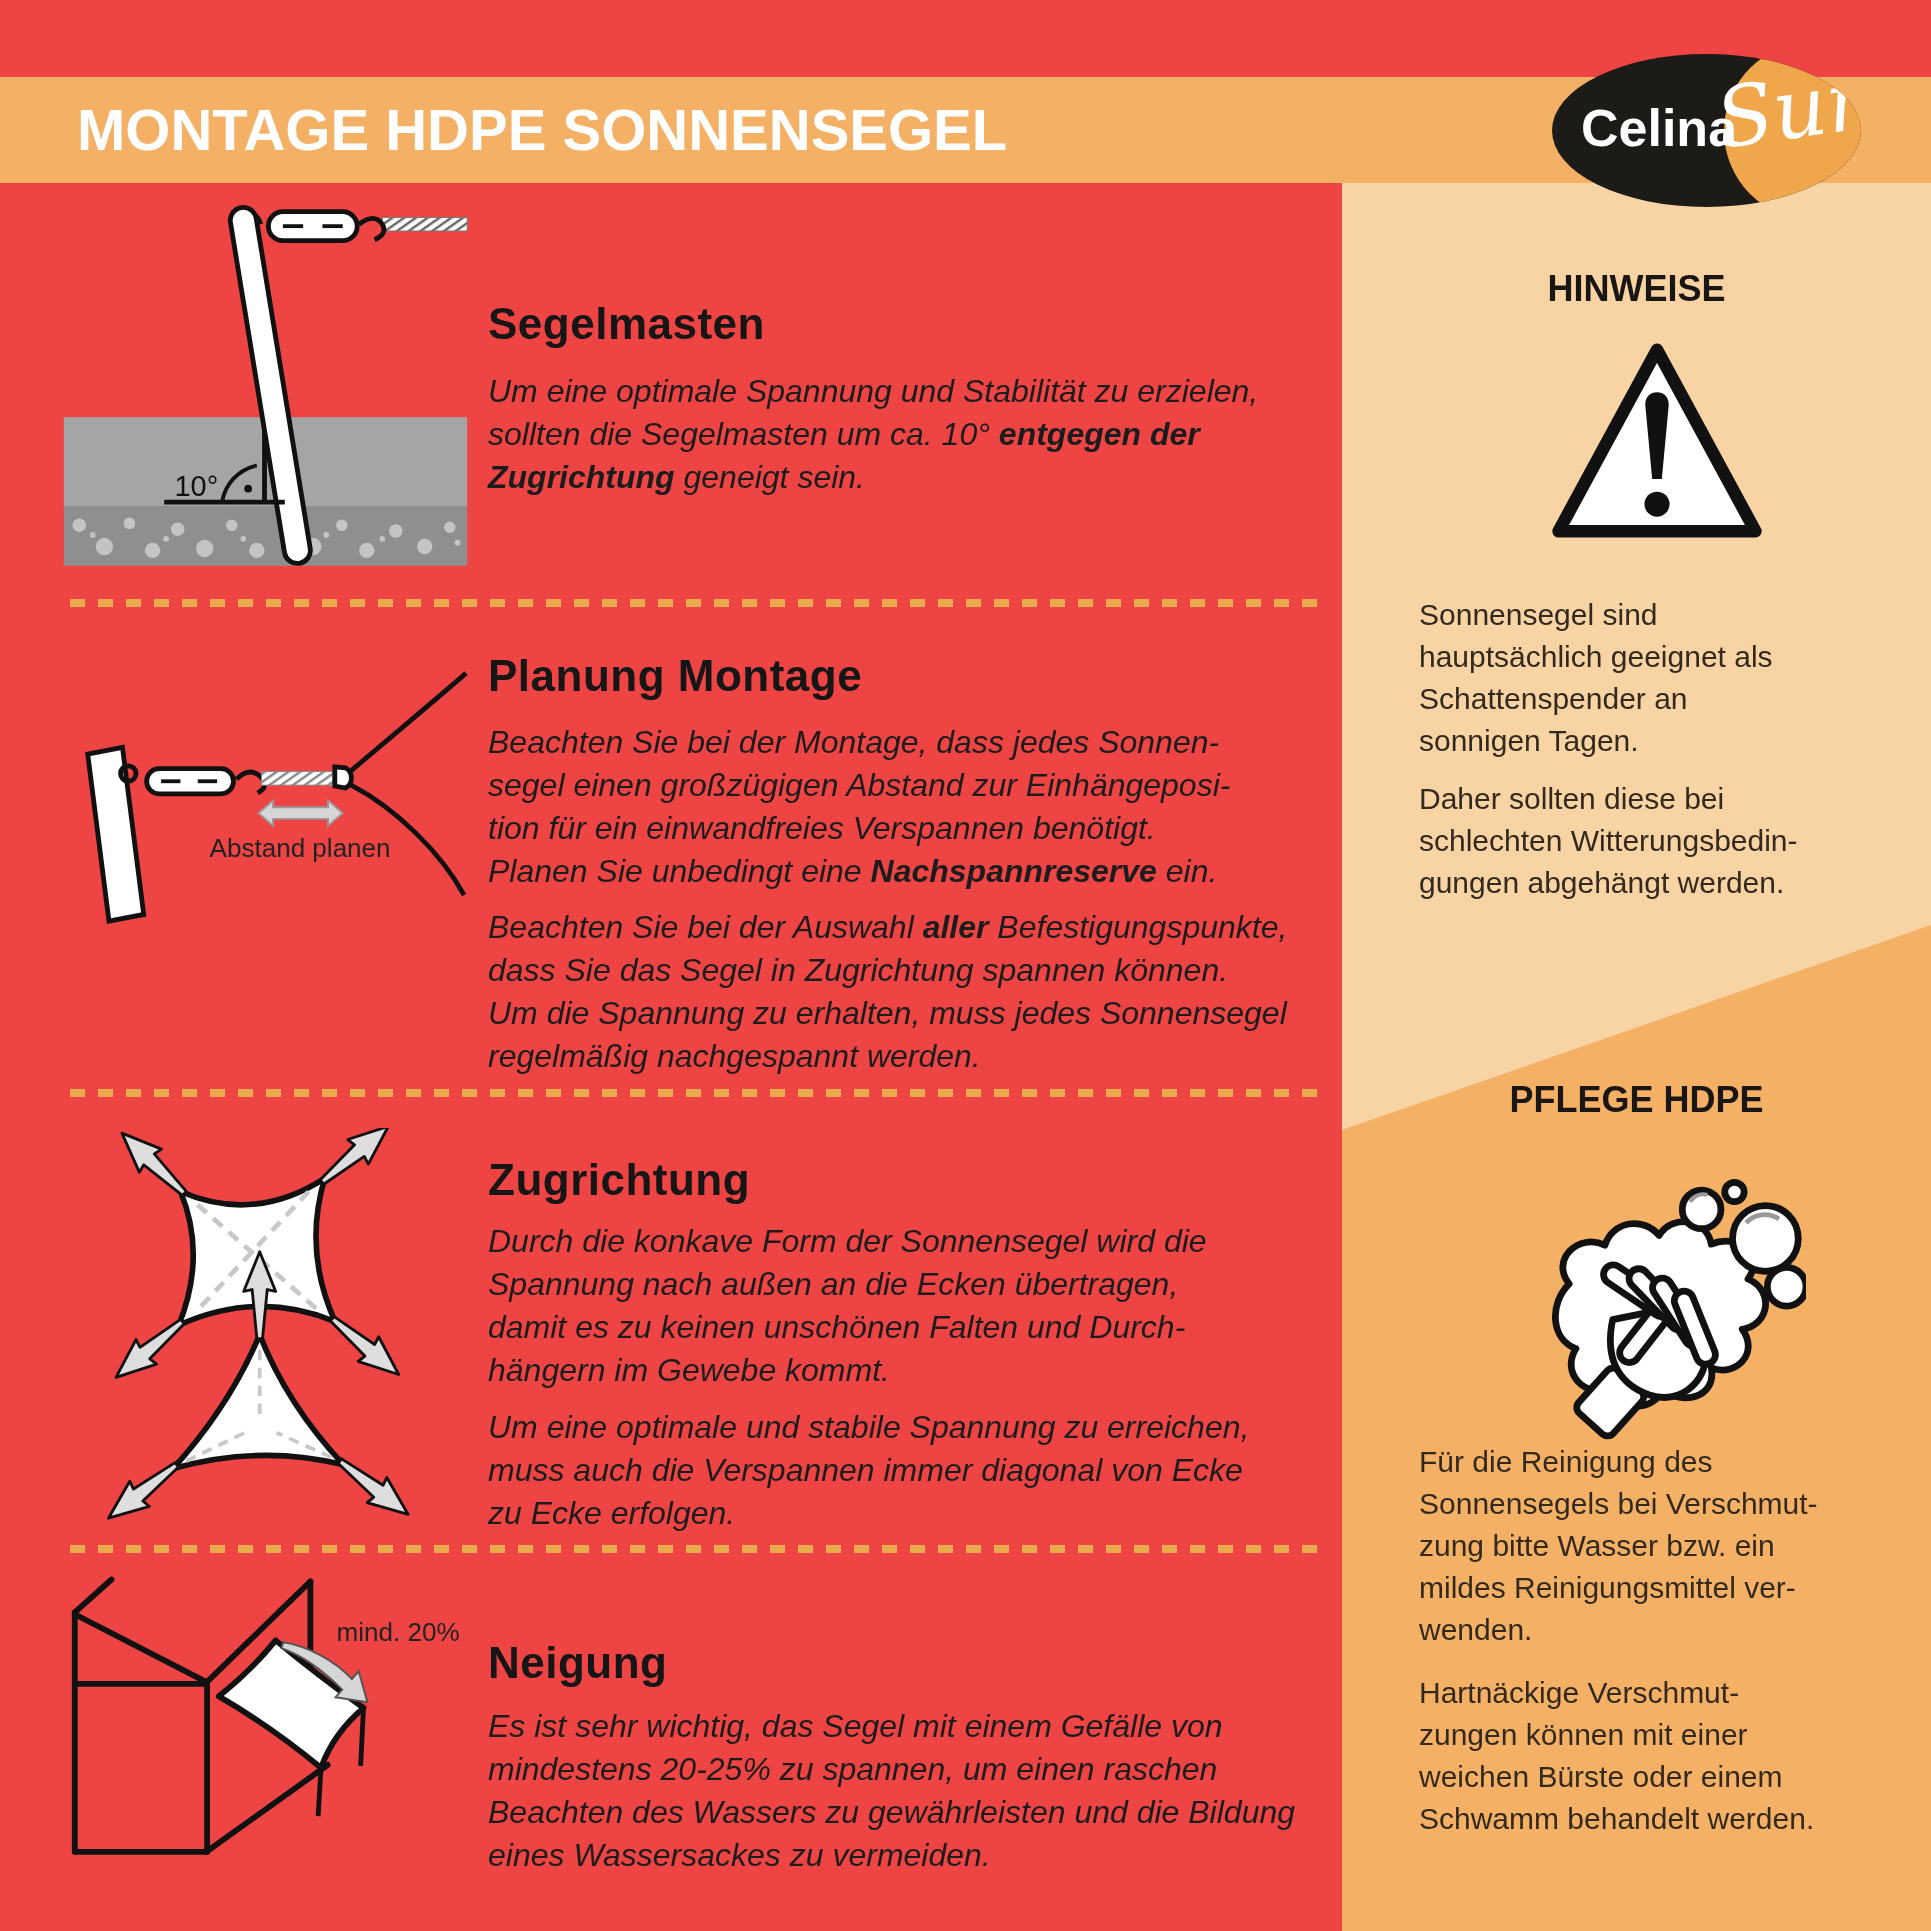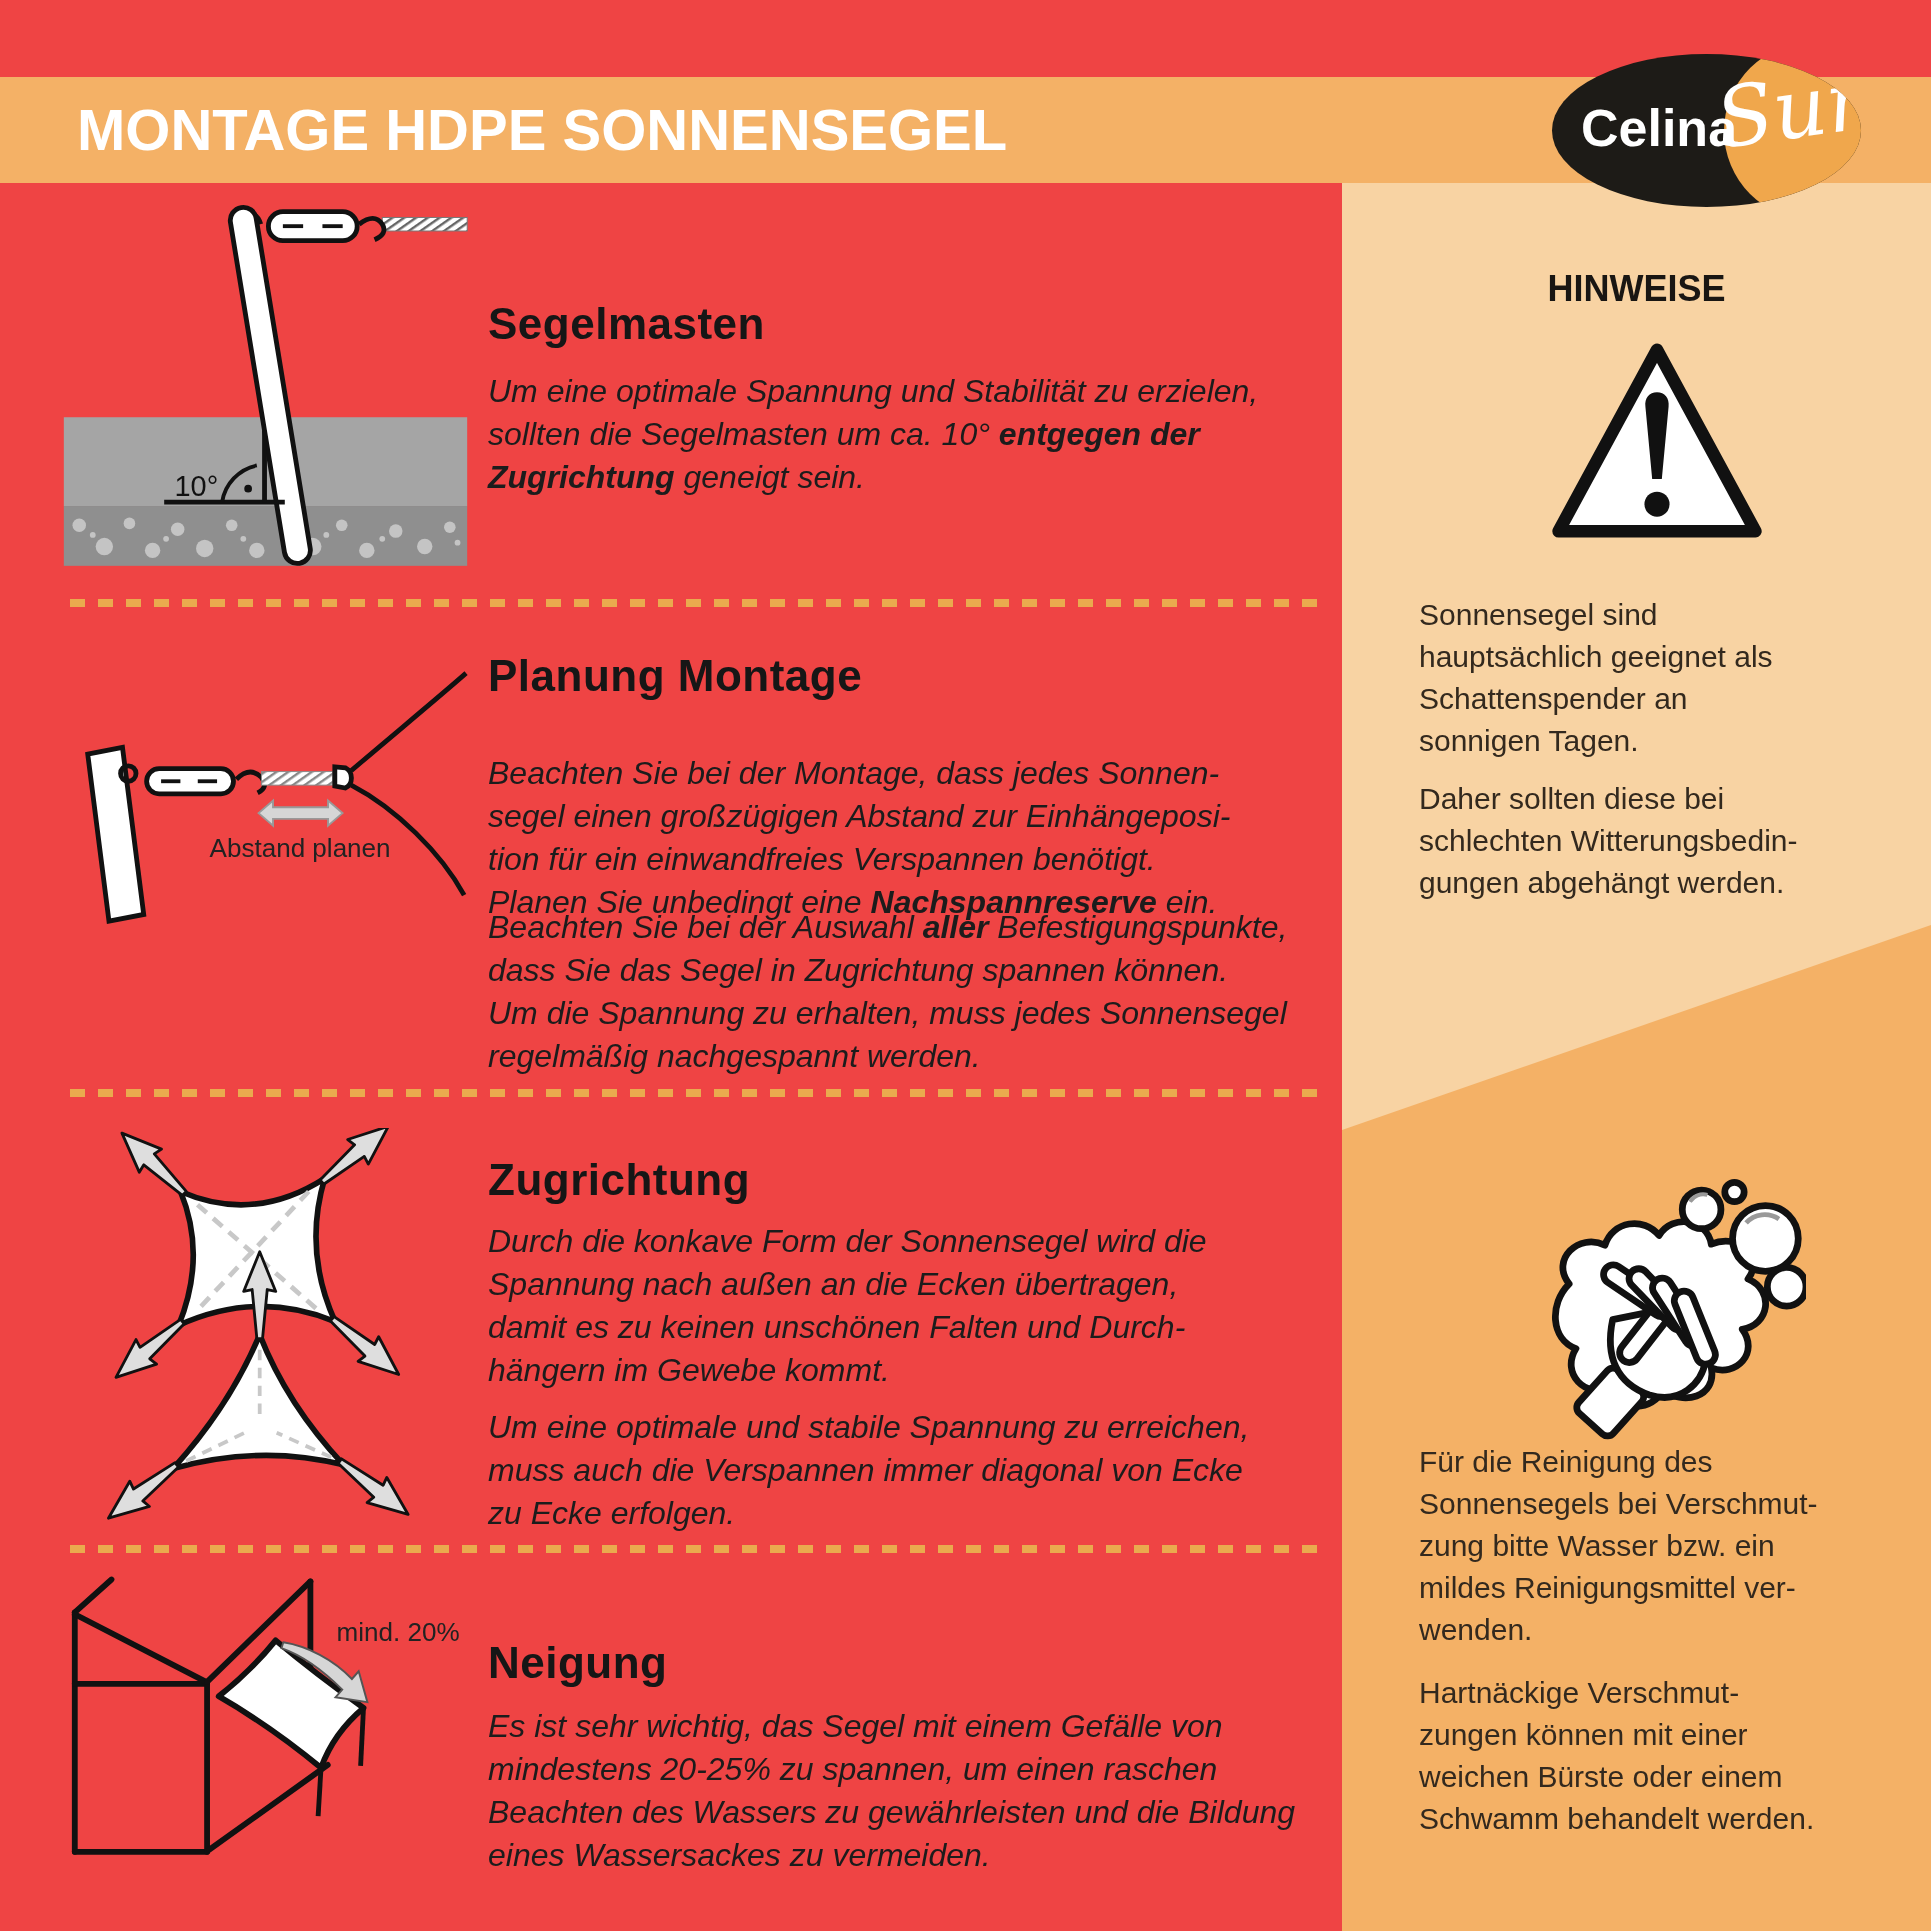--- a/index.html
+++ b/index.html
@@ -117,21 +117,21 @@
     <path d="M190,112 q14,-14 26,-2 q8,10 -4,16" fill="none" stroke="#111" stroke-width="5"></path>
     <rect x="216" y="104" width="74" height="14" fill="url(#hatch2)" stroke="#888" stroke-width="1"></rect>
     <path d="M292,99 L303,100 A12,12 0 0 1 303,121 L292,119 Z" fill="#fff" stroke="#111" stroke-width="5"></path>
     <path d="M309,103 C350,68 402,25 428,2" fill="none" stroke="#111" stroke-width="5"></path>
     <path d="M309,118 C355,142 402,188 426,232" fill="none" stroke="#111" stroke-width="5"></path>
     <polygon points="213,147 228,134 228,141 285,141 285,134 300,147 285,160 285,153 228,153 228,160" fill="#D6D6D6" stroke="#999" stroke-width="2"></polygon>
     <text x="256" y="192" text-anchor="middle" font-size="27" fill="#222">Abstand planen</text>
   </svg>
 
   <div class="abs heading" style="left:488px;top:651px">Planung Montage</div>
-  <p class="abs body" style="left:488px;top:752px"><span>Beachten Sie bei der Montage, dass jedes Sonnen-</span><br><span>segel einen großzügigen Abstand zur Einhängeposi-</span><br><span>tion für ein einwandfreies Verspannen benötigt.</span><br><span>Planen Sie unbedingt eine </span><b>Nachspannreserve</b><span> ein.</span></p>
+  <p class="abs body" style="left:488px;top:721px"><span>Beachten Sie bei der Montage, dass jedes Sonnen-</span><br><span>segel einen großzügigen Abstand zur Einhängeposi-</span><br><span>tion für ein einwandfreies Verspannen benötigt.</span><br><span>Planen Sie unbedingt eine </span><b>Nachspannreserve</b><span> ein.</span></p>
   <p class="abs body" style="left:488px;top:906px"><span>Beachten Sie bei der Auswahl </span><b>aller</b><span> Befestigungspunkte,</span><br><span>dass Sie das Segel in Zugrichtung spannen können.</span><br><span>Um die Spannung zu erhalten, muss jedes Sonnensegel</span><br><span>regelmäßig nachgespannt werden.</span></p>
 
   <div class="abs divider" style="top:1089px"></div>
 
   <svg class="abs" style="left:58px;top:1128px" width="377" height="406" viewBox="0 0 400 420">
     <defs>
       <path id="arrow3" d="M0,-3 L52,-8 L50,-17 L92,0 L50,17 L52,8 L0,3 Z" fill="#DEDEDE" stroke="#111" stroke-width="3" stroke-linejoin="round"></path>
     </defs>
 
     <path d="M130,62 Q208,96 283,48 Q260,125 294,200 Q211,166 128,204 Q158,130 130,62 Z" fill="#fff" stroke="#111" stroke-width="6" stroke-linejoin="round"></path>
@@ -183,20 +183,21 @@
 
   <svg class="abs" style="left:1547px;top:338px" width="220" height="205" viewBox="0 0 228 212">
     <path d="M114,12 L216,200 L12,200 Z" fill="#fff" stroke="#111" stroke-width="13" stroke-linejoin="round"></path>
     <path d="M114,56 C122,56 127,62 126,71 L119,146 L109,146 L102,71 C101,62 106,56 114,56 Z" fill="#111"></path>
     <circle cx="114" cy="172" r="13" fill="#111"></circle>
   </svg>
 
   <p class="abs side-body" style="top:778px"><span>Daher sollten diese bei</span><br><span>schlechten Witterungsbedin-</span><br><span>gungen abgehängt werden.</span></p>
   <p class="abs side-body" style="top:594px"><span>Sonnensegel sind</span><br><span>hauptsächlich geeignet als</span><br><span>Schattenspender an</span><br><span>sonnigen Tagen.</span></p>
 
+  <div class="abs side-heading" style="top:1079px">PFLEGE HDPE</div>
 
   <svg class="abs" style="left:1516px;top:1163px" width="290" height="290" viewBox="0 0 300 300">
     <path d="M55,125 C35,100 65,72 92,85 C100,60 132,55 148,75 C162,52 198,58 202,84
              C230,72 258,96 240,120 C268,132 262,168 234,172 C252,196 228,222 202,212
              C208,242 172,252 152,234 C142,258 106,258 98,232 C72,244 46,218 62,192
              C36,182 34,146 55,125 Z" fill="#fff" stroke="#111" stroke-width="7" stroke-linejoin="round"></path>
     <g fill="#fff" stroke="#111" stroke-width="7">
       <circle cx="192" cy="48" r="20"></circle>
       <circle cx="226" cy="30" r="10"></circle>
       <circle cx="258" cy="78" r="34"></circle>

